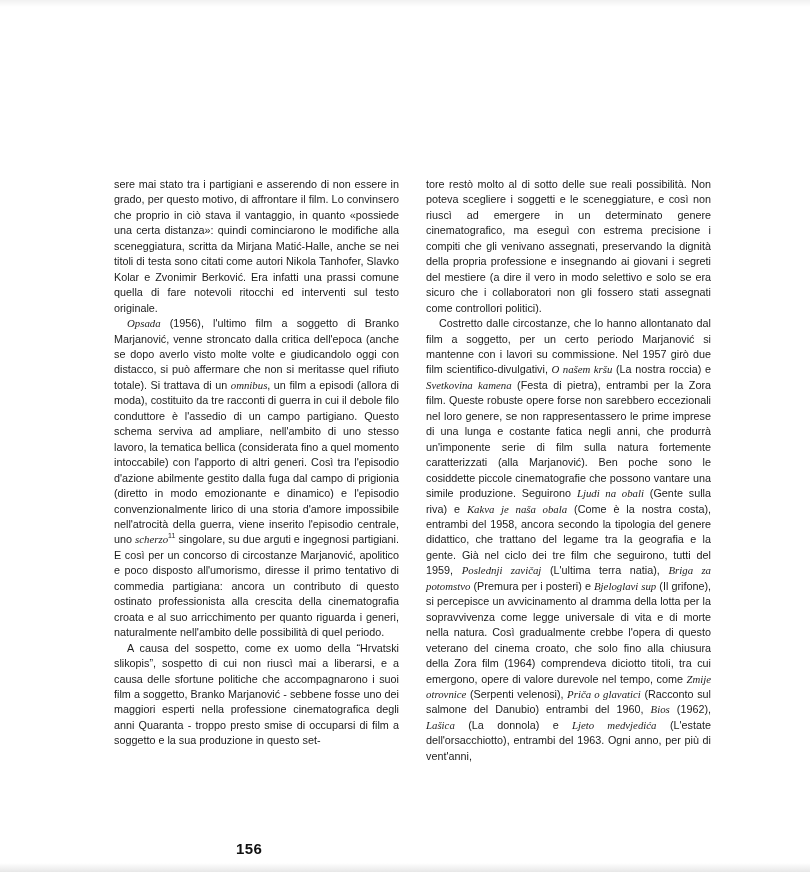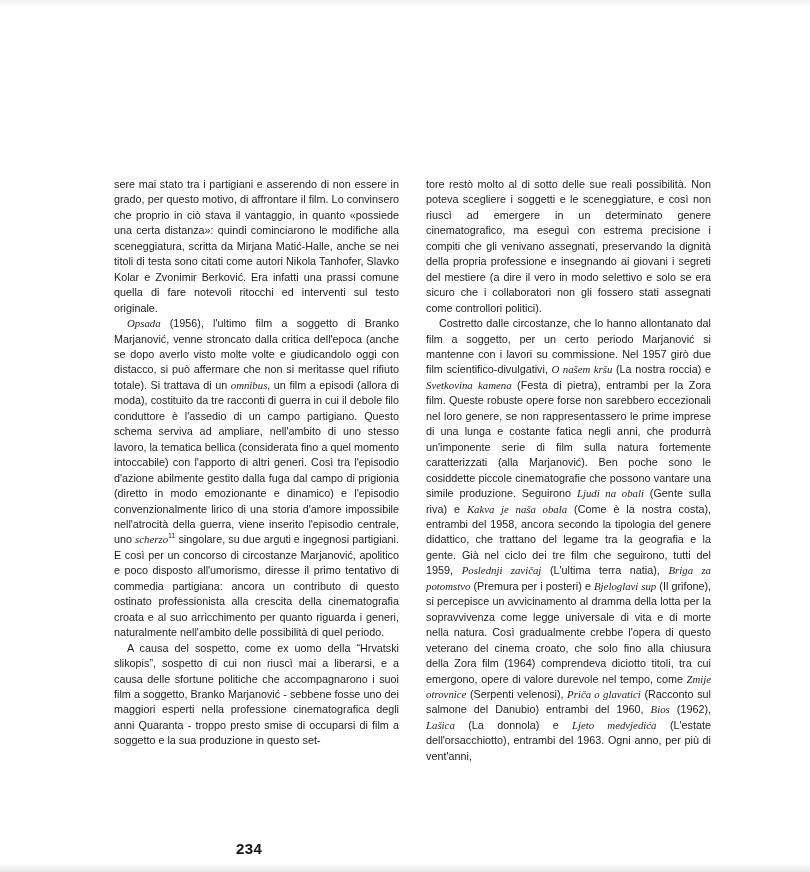--- a/index.html
+++ b/index.html
@@ -85,16 +85,16 @@
         <p class="para"><span>sere mai stato tra i partigiani e asserendo di non essere in grado, per questo motivo, di affrontare il film. Lo convinsero che proprio in ciò stava il vantaggio, in quanto «possiede una certa distanza»: quindi cominciarono le modifiche alla sceneggiatura, scritta da Mirjana Matić-Halle, anche se nei titoli di testa sono citati come autori Nikola Tanhofer, Slavko Kolar e Zvonimir Berković. Era infatti una prassi comune quella di fare notevoli ritocchi ed interventi sul testo originale.</span></p>
         <p class="para indent"><i>Opsada</i><span> (1956), l'ultimo film a soggetto di Branko Marjanović, venne stroncato dalla critica dell'epoca (anche se dopo averlo visto molte volte e giudicandolo oggi con distacco, si può affermare che non si meritasse quel rifiuto totale). Si trattava di un </span><i>omnibus</i><span>, un film a episodi (allora di moda), costituito da tre racconti di guerra in cui il debole filo conduttore è l'assedio di un campo partigiano. Questo schema serviva ad ampliare, nell'ambito di uno stesso lavoro, la tematica bellica (considerata fino a quel momento intoccabile) con l'apporto di altri generi. Così tra l'episodio d'azione abilmente gestito dalla fuga dal campo di prigionia (diretto in modo emozionante e dinamico) e l'episodio convenzionalmente lirico di una storia d'amore impossibile nell'atrocità della guerra, viene inserito l'episodio centrale, uno </span><i>scherzo</i><sup>11</sup><span> singolare, su due arguti e ingegnosi partigiani. E così per un concorso di circostanze Marjanović, apolitico e poco disposto all'umorismo, diresse il primo tentativo di commedia partigiana: ancora un contributo di questo ostinato professionista alla crescita della cinematografia croata e al suo arricchimento per quanto riguarda i generi, naturalmente nell'ambito delle possibilità di quel periodo.</span></p>
         <p class="para indent"><span>A causa del sospetto, come ex uomo della “Hrvatski slikopis”, sospetto di cui non riuscì mai a liberarsi, e a causa delle sfortune politiche che accompagnarono i suoi film a soggetto, Branko Marjanović - sebbene fosse uno dei maggiori esperti nella professione cinematografica degli anni Quaranta - troppo presto smise di occuparsi di film a soggetto e la sua produzione in questo set-</span></p>
       </div>
     <div class="col">
         <p class="para"><span>tore restò molto al di sotto delle sue reali possibilità. Non poteva scegliere i soggetti e le sceneggiature, e così non riuscì ad emergere in un determinato genere cinematografico, ma eseguì con estrema precisione i compiti che gli venivano assegnati, preservando la dignità della propria professione e insegnando ai giovani i segreti del mestiere (a dire il vero in modo selettivo e solo se era sicuro che i collaboratori non gli fossero stati assegnati come controllori politici).</span></p>
         <p class="para indent"><span>Costretto dalle circostanze, che lo hanno allontanato dal film a soggetto, per un certo periodo Marjanović si mantenne con i lavori su commissione. Nel 1957 girò due film scientifico-divulgativi, </span><i>O našem kršu</i><span> (La nostra roccia) e </span><i>Svetkovina kamena</i><span> (Festa di pietra), entrambi per la Zora film. Queste robuste opere forse non sarebbero eccezionali nel loro genere, se non rappresentassero le prime imprese di una lunga e costante fatica negli anni, che produrrà un'imponente serie di film sulla natura fortemente caratterizzati (alla Marjanović). Ben poche sono le cosiddette piccole cinematografie che possono vantare una simile produzione. Seguirono </span><i>Ljudi na obali</i><span> (Gente sulla riva) e </span><i>Kakva je naša obala</i><span> (Come è la nostra costa), entrambi del 1958, ancora secondo la tipologia del genere didattico, che trattano del legame tra la geografia e la gente. Già nel ciclo dei tre film che seguirono, tutti del 1959, </span><i>Poslednji zavičaj</i><span> (L'ultima terra natia), </span><i>Briga za potomstvo</i><span> (Premura per i posteri) e </span><i>Bjeloglavi sup</i><span> (Il grifone), si percepisce un avvicinamento al dramma della lotta per la sopravvivenza come legge universale di vita e di morte nella natura. Così gradualmente crebbe l'opera di questo veterano del cinema croato, che solo fino alla chiusura della Zora film (1964) comprendeva diciotto titoli, tra cui emergono, opere di valore durevole nel tempo, come </span><i>Zmije otrovnice</i><span> (Serpenti velenosi), </span><i>Priča o glavatici</i><span> (Racconto sul salmone del Danubio) entrambi del 1960, </span><i>Bios</i><span> (1962), </span><i>Lašica</i><span> (La donnola) e </span><i>Ljeto medvjedića</i><span> (L'estate dell'orsacchiotto), entrambi del 1963. Ogni anno, per più di vent'anni,</span></p>
       </div>
   </div>
 
-  <div class="page-number">234</div>
+  <div class="page-number">156</div>
 
   <div class="scan-edge-bottom"></div>
 </div>
 
 </body></html>

